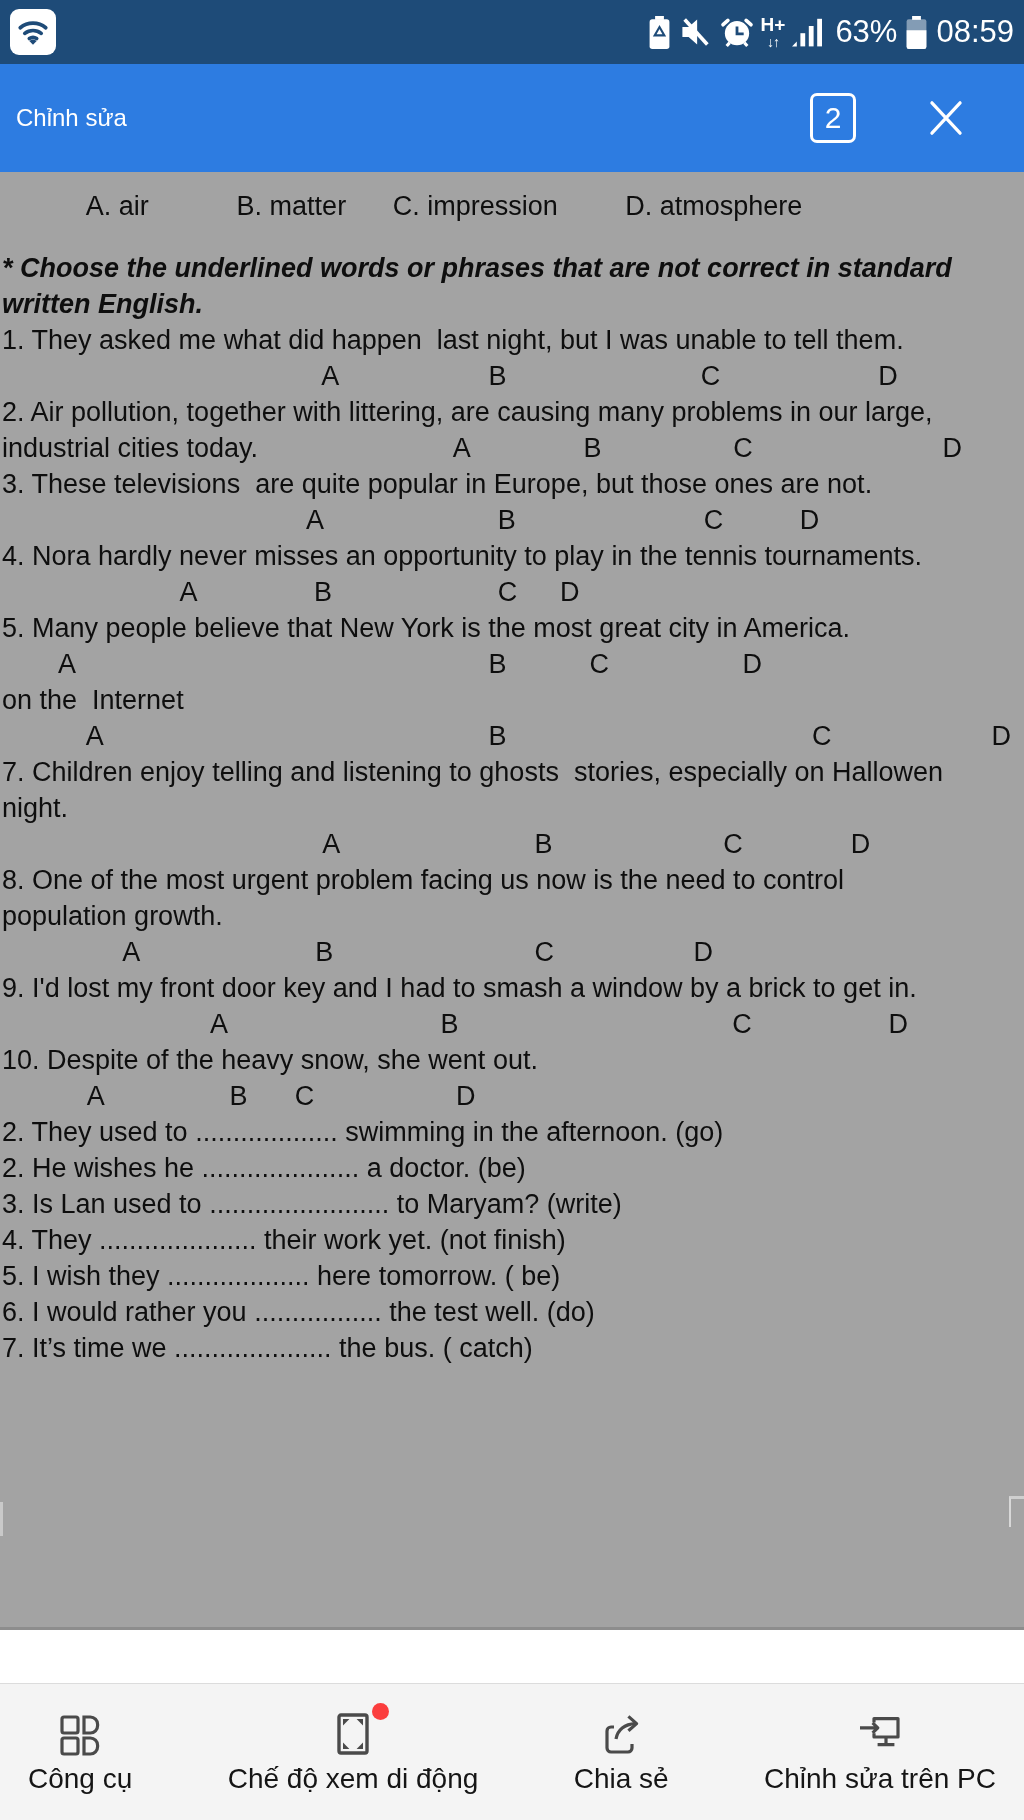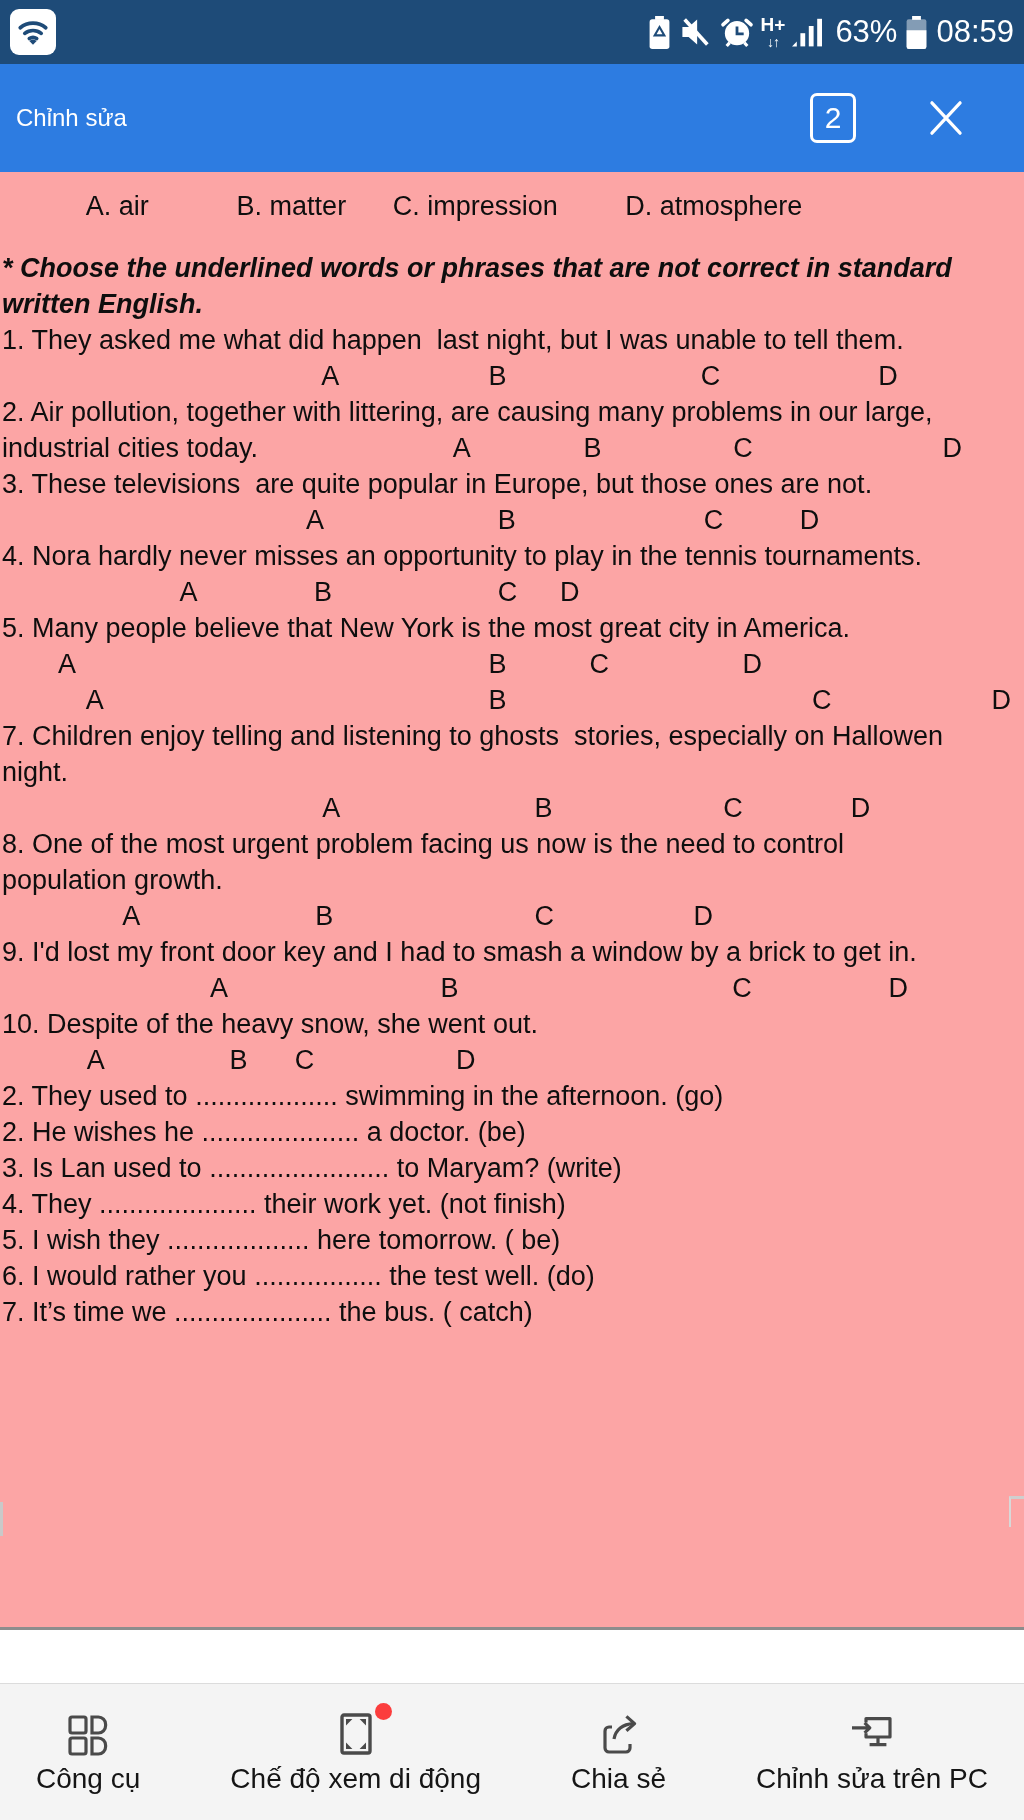--- a/index.html
+++ b/index.html
@@ -19,39 +19,39 @@
 
   
   .app-header{height:108px;background:#2d7ce1;display:flex;align-items:center;padding:0 52px 0 16px;box-sizing:border-box;color:#fff;}
   .header-title{font-size:24px;flex:1;}
   .win-badge{width:46px;height:50px;border:3px solid #fff;border-radius:7px;display:flex;align-items:center;justify-content:center;
              font-size:30px;margin-right:64px;cursor:pointer;box-sizing:border-box;}
   .close-x{cursor:pointer;display:flex;align-items:center;}
 
   
   .document{position:relative;height:1455px;padding:16px 2px 0 2px;box-sizing:border-box;
-            font-size:27px;line-height:36px;color:#0e0e0e;overflow:hidden;background:#fca5a5;}
+            font-size:27px;line-height:36px;color:#0e0e0e;overflow:hidden;background:#a3a3a3;}
   .opts-row{position:relative;height:36px;}
   .opts-row span{position:absolute;white-space:pre;top:0;}
   .instruction{margin-top:26px;font-weight:bold;font-style:italic;}
   .instr-line{white-space:pre;}
   .q-line{white-space:pre;}
   .letters-row{position:relative;height:36px;}
   .lt{position:absolute;top:0;}
   .u{text-decoration-thickness:2.5px;text-underline-offset:5px;}
   .section-title{font-weight:bold;white-space:pre;}
   .verb-line{white-space:pre;}
   .corner-left{position:absolute;left:0;top:1330px;width:3px;height:34px;background:#c9c9c9;}
   .corner-right{position:absolute;right:0;top:1324px;width:15px;height:31px;border-top:3px solid #cfcfcf;border-left:2px solid #d8d8d8;box-sizing:border-box;}
 
   
   .doc-divider{height:3px;background:#8d8d8d;}
   .toolbar-gap{height:53px;background:#fff;}
   .toolbar{height:137px;background:#f4f4f4;border-top:1px solid #dcdcdc;box-sizing:border-box;
-           display:flex;align-items:center;justify-content:space-between;padding:0 36px;}
+           display:flex;align-items:center;justify-content:space-between;padding:0 28px;}
   .tb-item{display:flex;flex-direction:column;align-items:center;gap:5px;background:none;border:none;padding:0;cursor:pointer;
            font-family:"Liberation Sans",sans-serif;}
   .tb-icon{position:relative;width:48px;height:48px;}
   .tb-icon svg{display:block;}
   .tb-dot{position:absolute;top:-7px;right:-12px;width:17px;height:17px;border-radius:50%;background:#fb3d3d;}
   .tb-label{font-size:28px;color:#151515;white-space:pre;}
 </style>
 </head>
 <body>
 
@@ -176,20 +176,21 @@
         <div class="question-block">
           <div class="q-line"><span>5. </span><span class="u">Many</span><span> people believe that New York </span><span class="u">is</span><span> the </span><span class="u">most great</span><span> city </span><span class="u">in</span><span> America.</span></div>
           <div class="letters-row">
             <span class="lt" style="left: 5.5%;">A</span>
             <span class="lt" style="left: 47.7%;">B</span>
             <span class="lt" style="left: 57.6%;">C</span>
             <span class="lt" style="left: 72.6%;">D</span>
           </div>
         </div>
         <div class="question-block">
+          <div class="q-line"><span class="u">on the </span><span> Internet</span></div>
           <div class="letters-row">
             <span class="lt" style="left: 8.2%;">A</span>
             <span class="lt" style="left: 47.7%;">B</span>
             <span class="lt" style="left: 79.4%;">C</span>
             <span class="lt" style="left: 97%;">D</span>
           </div>
         </div>
         <div class="question-block">
           <div class="q-line"><span>7. Children enjoy </span><span class="u">telling and listening</span><span> to </span><span class="u">ghosts  stories</span><span>, </span><span class="u">especially</span><span> </span><span class="u">on Hallowen</span></div>
           <div class="q-line"><span>night.</span></div>

